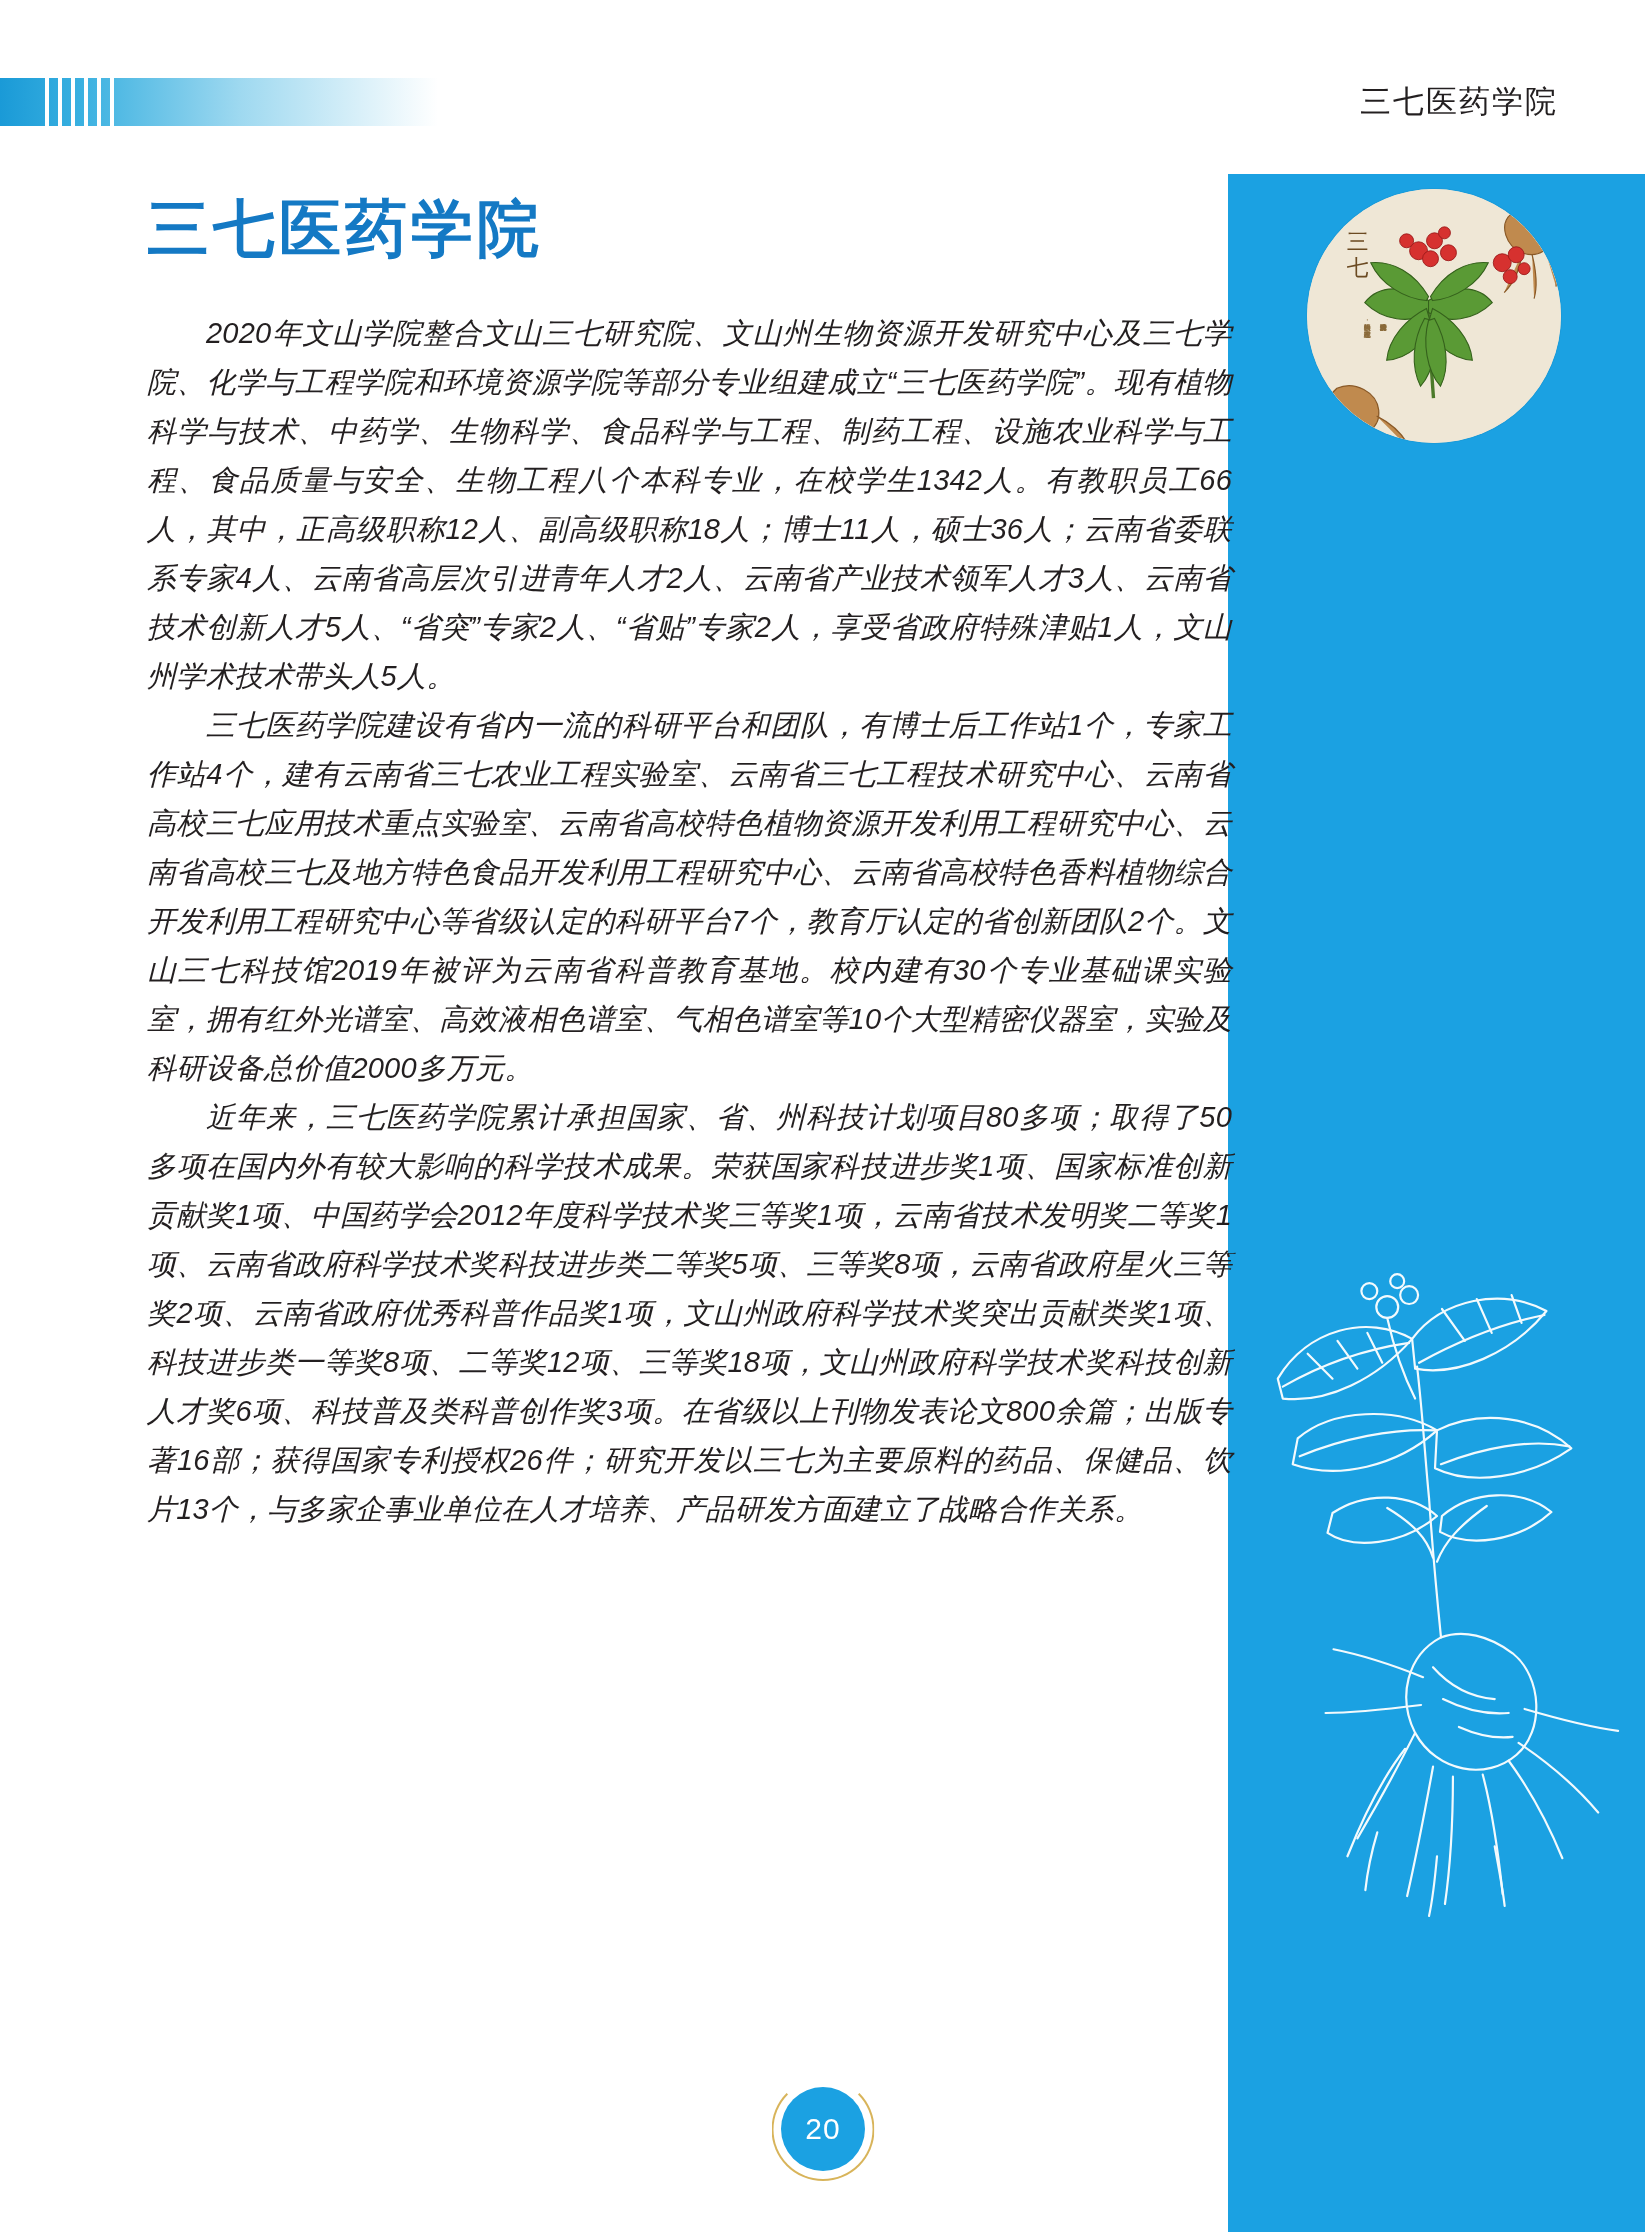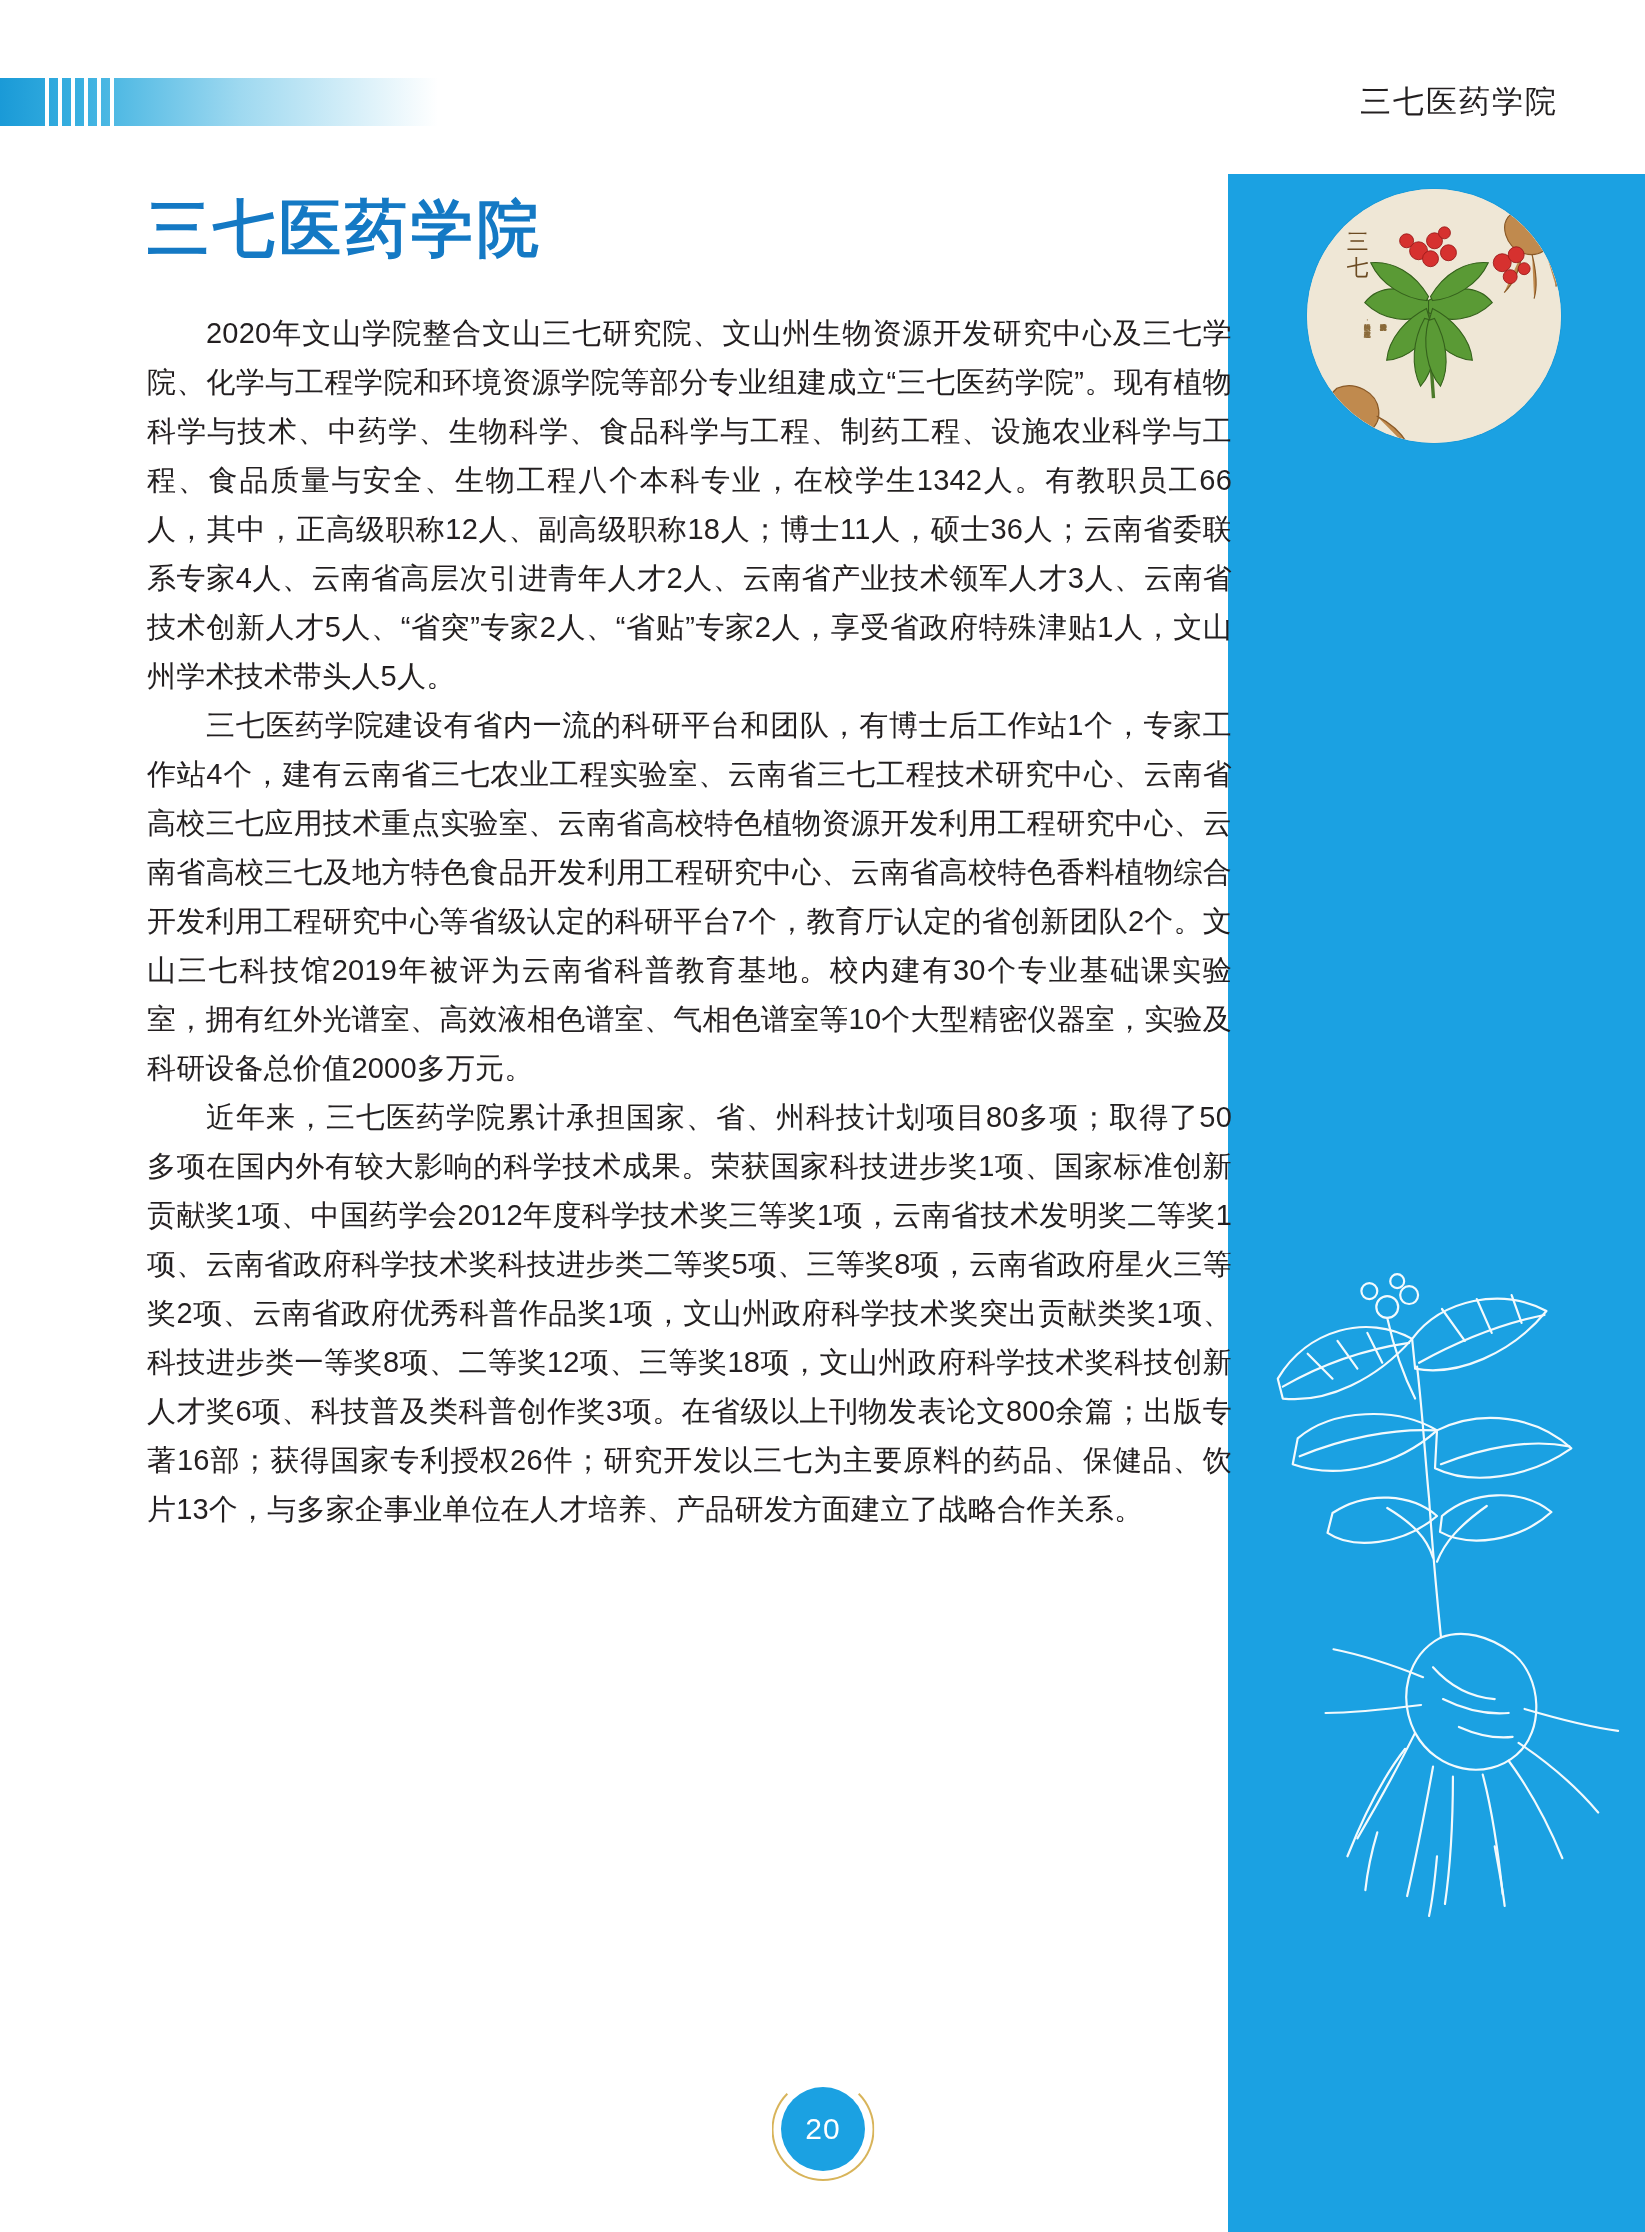--- a/index.html
+++ b/index.html
@@ -101,20 +101,21 @@
     margin: 0 0 40px 0;
   }
   p.para {
     margin: 0;
     font-size: 29px;
     line-height: 49px;
     color: #231f20;
     text-indent: 59px;
     text-align: justify;
     letter-spacing: 0.2px;
+    font-style: italic;
   }
 
   
   .page-number {
     position: absolute;
     left: 50%;
     transform: translateX(-50%);
     bottom: 62px;
     width: 84px;
     height: 84px;

